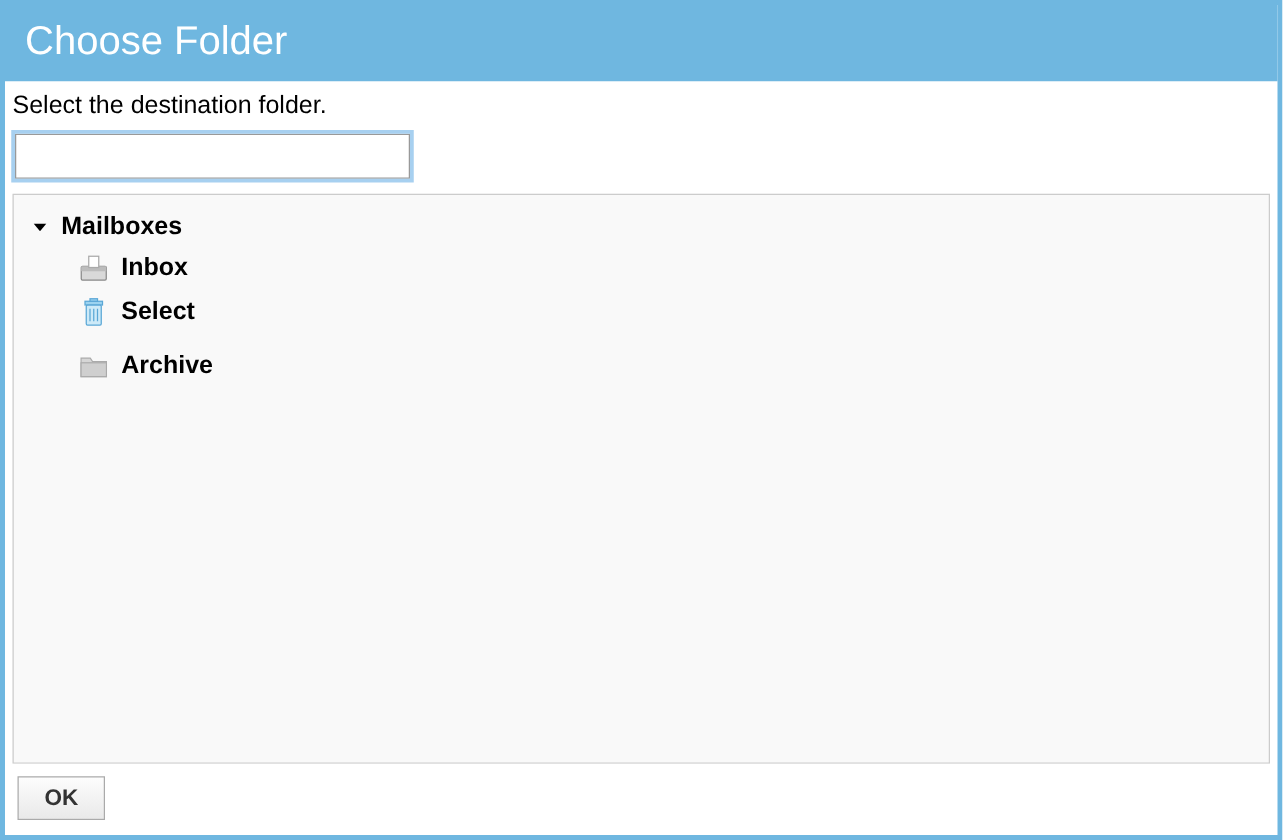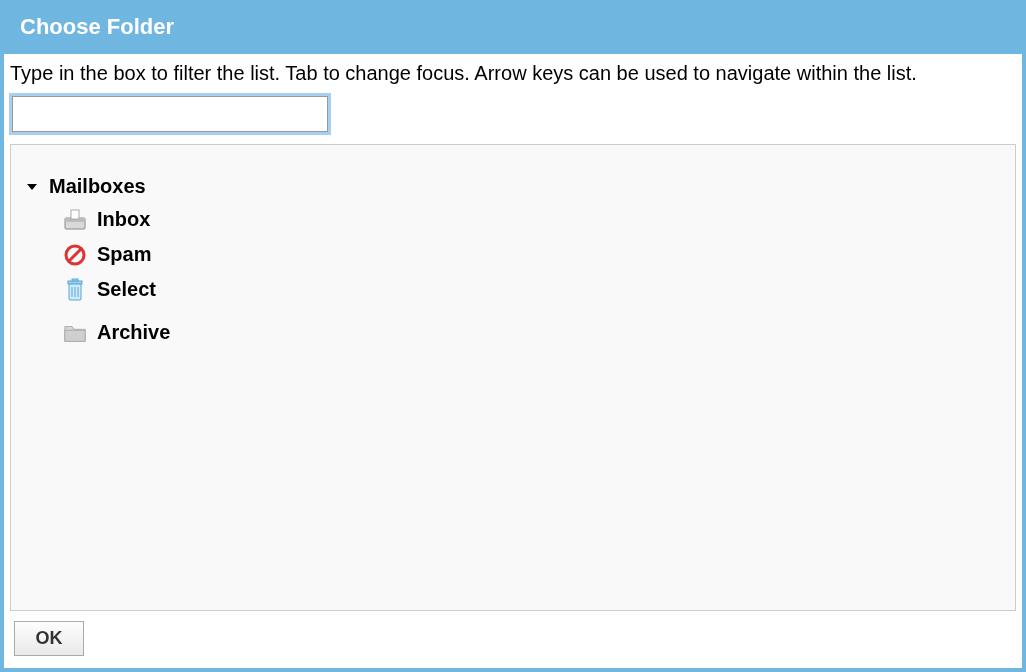--- a/index.html
+++ b/index.html
@@ -18,22 +18,22 @@
       width: 1026px;
       height: 672px;
       border: 4px solid #6fb7e0;
       background: #fff;
       display: flex;
       flex-direction: column;
     }
     .dialog-header {
       background: #6fb7e0;
       color: #fff;
-      font-weight: bold;
-      font-size: 22px;
+      font-weight: normal;
+      font-size: 32px;
       padding: 10px 16px 14px 16px;
     }
     .dialog-body {
       flex: 1;
       padding: 4px 6px 0 6px;
       display: flex;
       flex-direction: column;
       gap: 2px;
       overflow: hidden;
     }
@@ -49,21 +49,21 @@
       border: 1px solid #999;
       outline: 3px solid #a7d0f0;
       padding: 4px 8px;
       font-size: 18px;
       margin: 2px 0 10px 2px;
     }
     .tree-container {
       flex: 1;
       border: 1px solid #ccc;
       background: #f9f9f9;
-      padding: 24px 8px;
+      padding: 8px 8px;
       overflow: auto;
     }
     .tree-root {
       list-style: none;
     }
     .tree-node {
       padding: 2px 0;
     }
     .tree-node-row {
       display: flex;
@@ -125,21 +125,21 @@
 </head>
 <body>
 
 <div class="dialog">
 
   <div class="dialog-header">Choose Folder</div>
 
   <div class="dialog-body">
 
     <div class="instructions">
-      <div>Type in the box to filter the list. Tab to change focus. Arrow keys can be used to navigate within the list.</div>
+      <div>Select the destination folder.</div>
     </div>
 
     <input type="text" class="filter-input" value="" style="">
 
     <div class="tree-container">
       <ul class="tree-root">
         <li class="tree-node">
           <div class="tree-node-row">
             <span class="expand-arrow">
               <svg width="12" height="12" viewBox="0 0 12 12">
@@ -157,31 +157,20 @@
                     <rect x="2" y="9" width="20" height="11" rx="1" fill="#d9d9d9" stroke="#888"></rect>
                     <rect x="2" y="9" width="20" height="4" fill="#bcbcbc"></rect>
                     <rect x="8" y="1" width="8" height="9" fill="#fff" stroke="#aaa"></rect>
                   </svg>
                 </span>
                 <span>Inbox</span>
               </div>
             </li>
 
 
-            <li class="tree-node">
-              <div class="tree-node-row">
-                <span class="folder-icon">
-                  <svg width="22" height="22" viewBox="0 0 22 22">
-                    <circle cx="11" cy="11" r="9" fill="none" stroke="#d33" stroke-width="3"></circle>
-                    <line x1="5" y1="17" x2="17" y2="5" stroke="#d33" stroke-width="3"></line>
-                  </svg>
-                </span>
-                <span>Spam</span>
-              </div>
-            </li>
 
             <li class="tree-node">
               <div class="tree-node-row">
                 <span class="folder-icon">
                   <svg width="22" height="24" viewBox="0 0 22 24">
                     <rect x="4" y="3" width="14" height="3" fill="#9cd3f0" stroke="#5aa7d6"></rect>
                     <rect x="8" y="1" width="6" height="2" fill="#9cd3f0" stroke="#5aa7d6"></rect>
                     <rect x="5" y="6" width="12" height="16" rx="1" fill="#cdeaf8" stroke="#5aa7d6"></rect>
                     <line x1="8" y1="9" x2="8" y2="19" stroke="#5aa7d6"></line>
                     <line x1="11" y1="9" x2="11" y2="19" stroke="#5aa7d6"></line>

